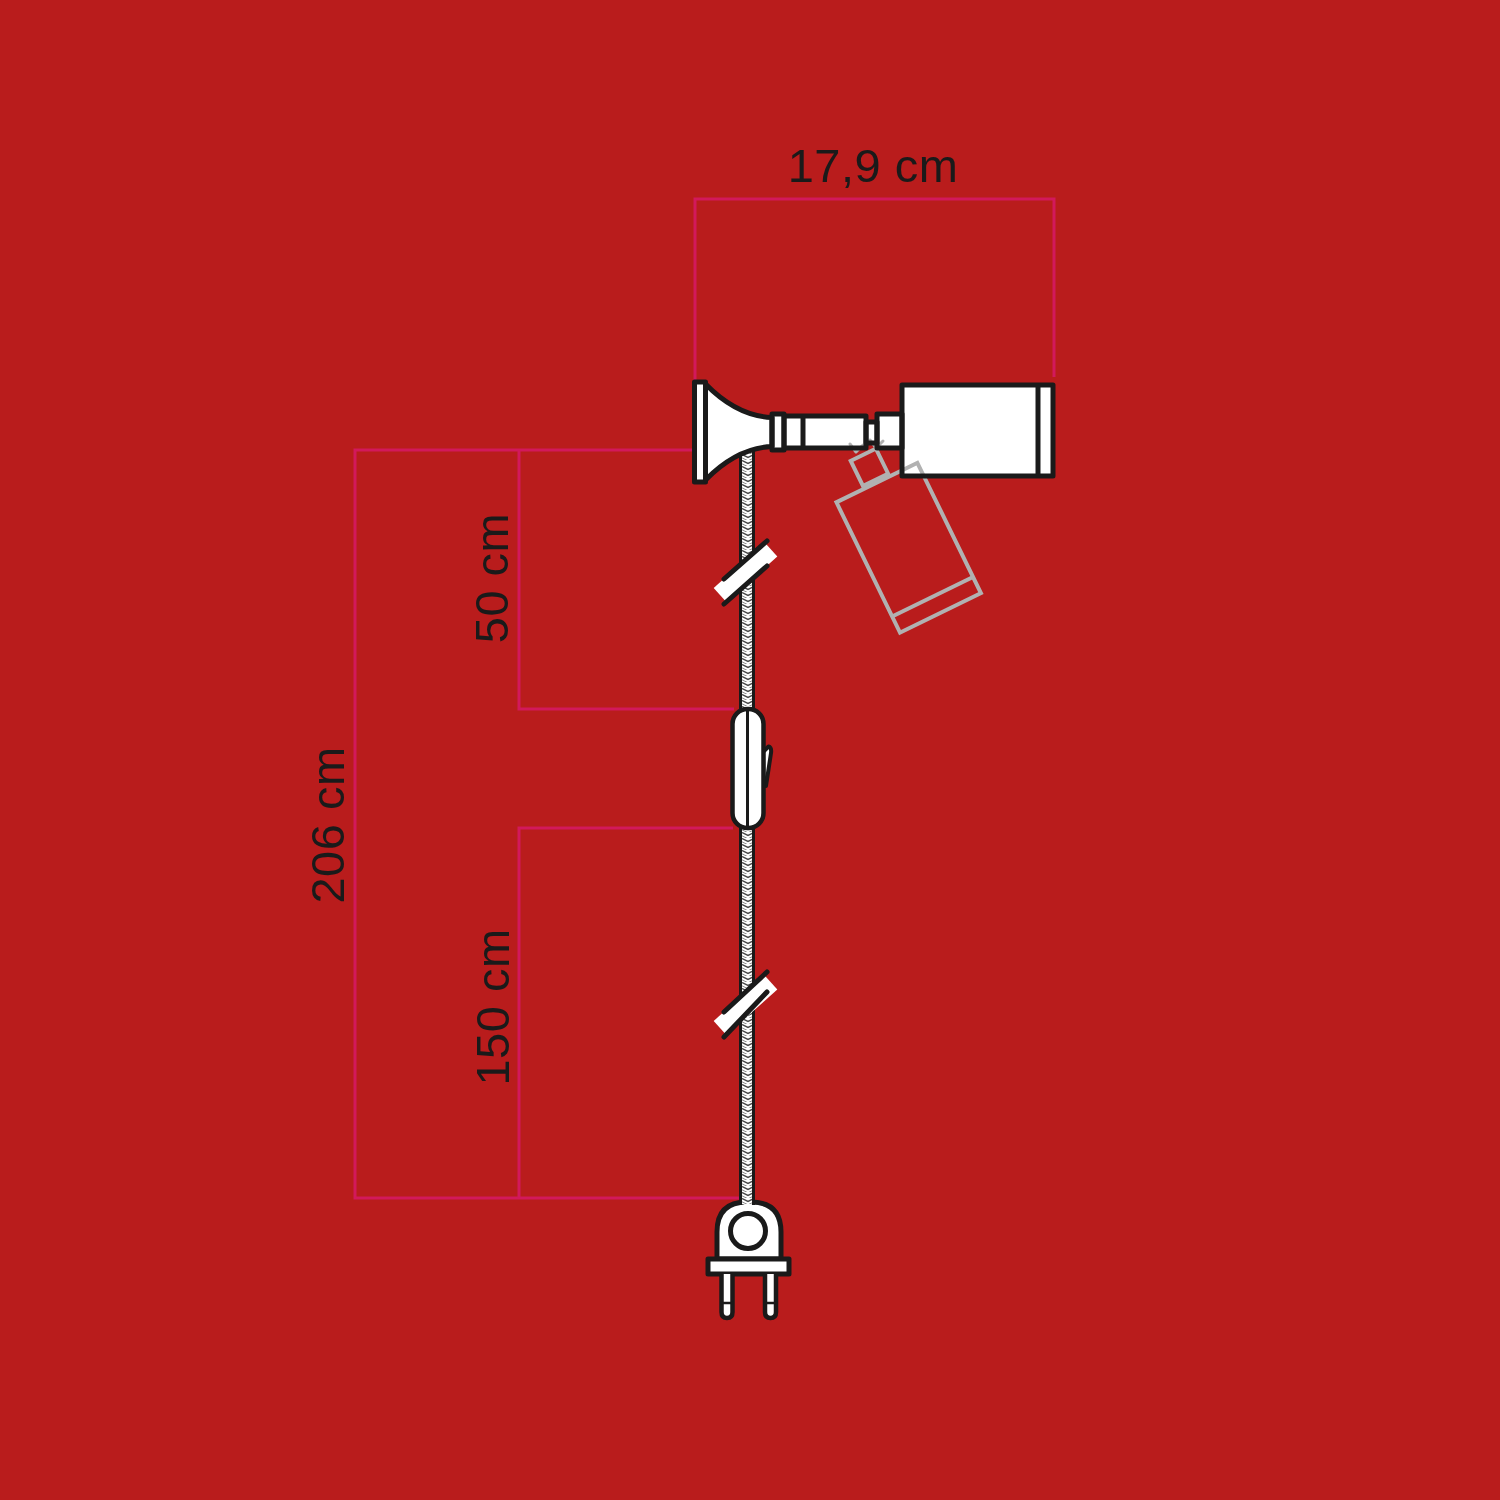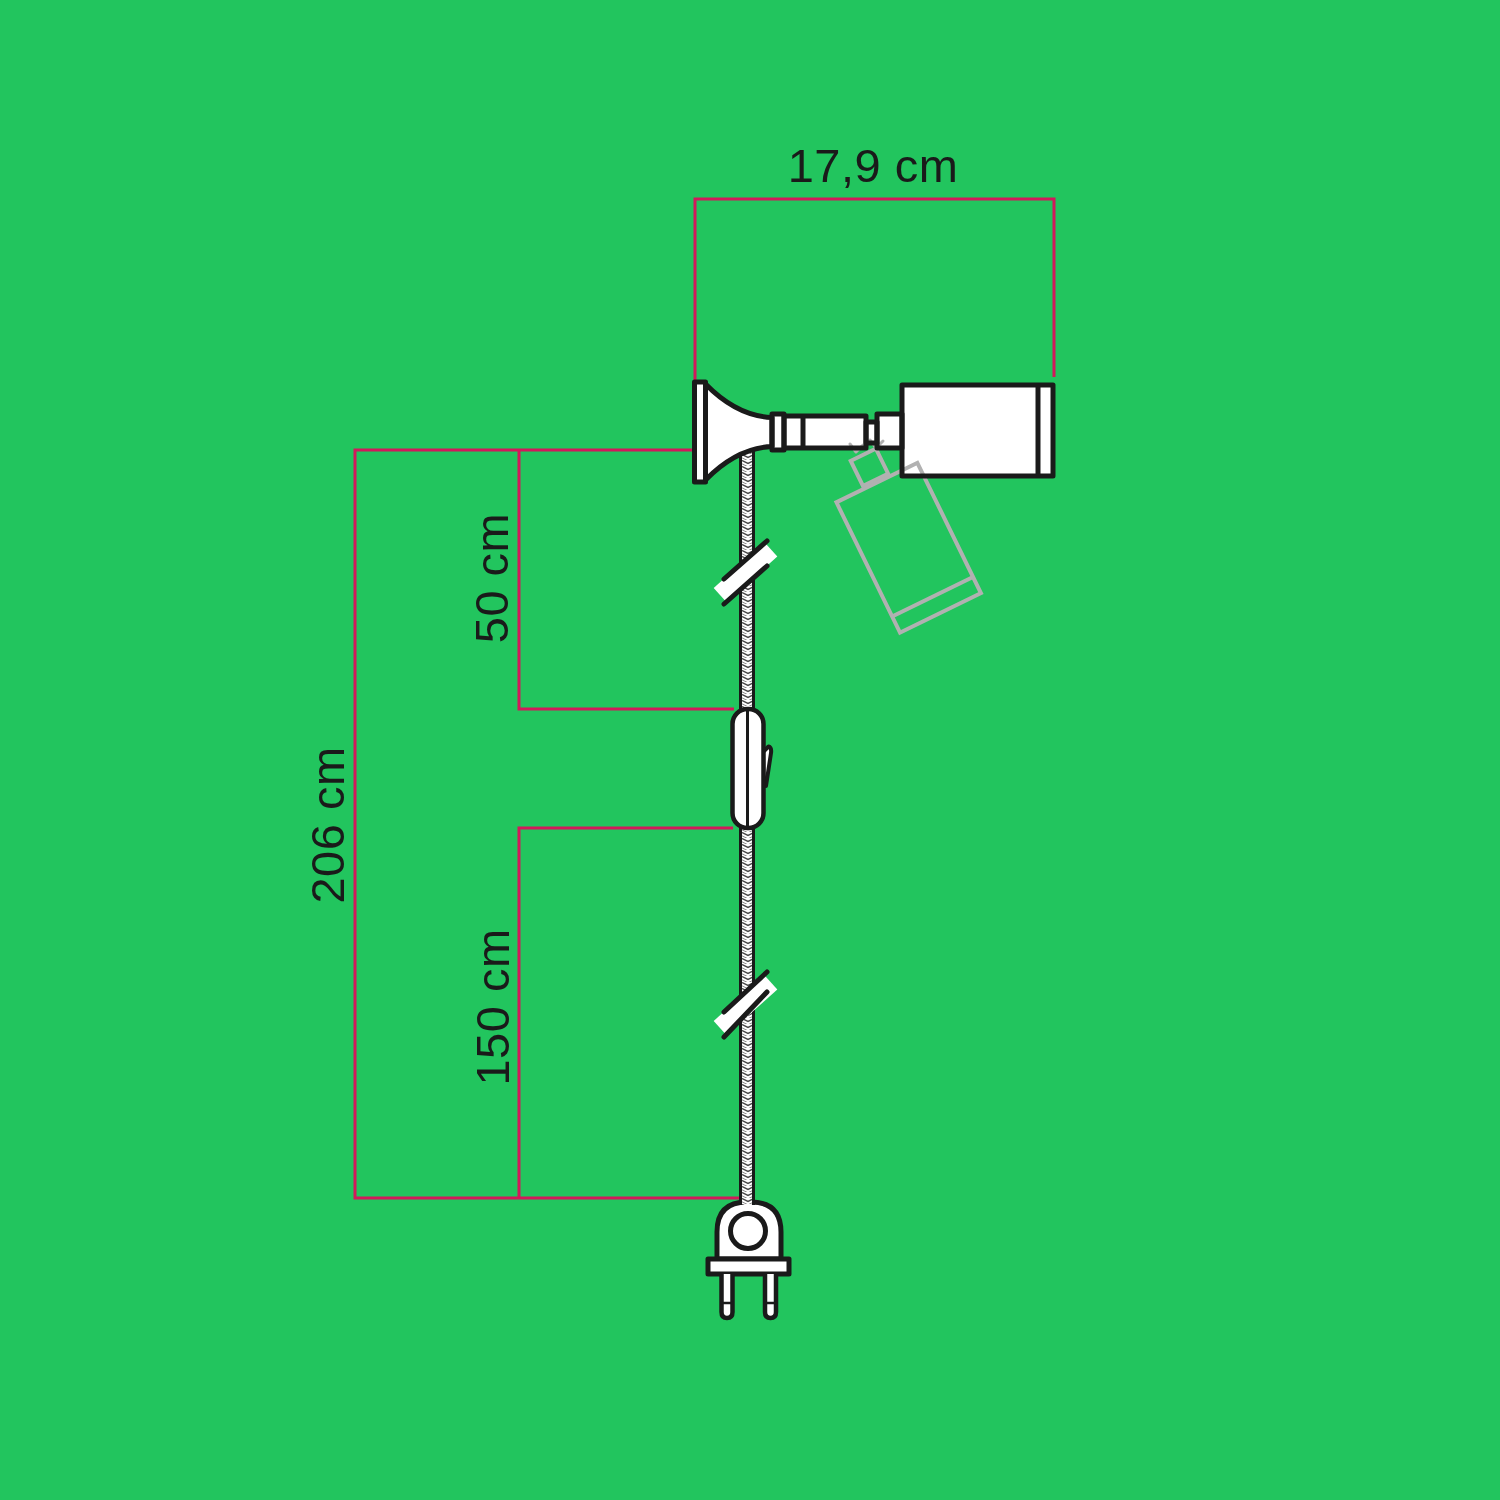--- a/index.html
+++ b/index.html
@@ -4,21 +4,21 @@
 <style>
   html, body {
     margin: 0;
     padding: 0;
     background: #ffffff;
   }
   .canvas {
     position: relative;
     width: 1500px;
     height: 1500px;
-    background: #22c55e;
+    background: #b91c1c;
     overflow: hidden;
   }
   svg {
     display: block;
     width: 1500px;
     height: 1500px;
   }
   text {
     font-family: "Liberation Sans", "DejaVu Sans", sans-serif;
     font-size: 47px;

